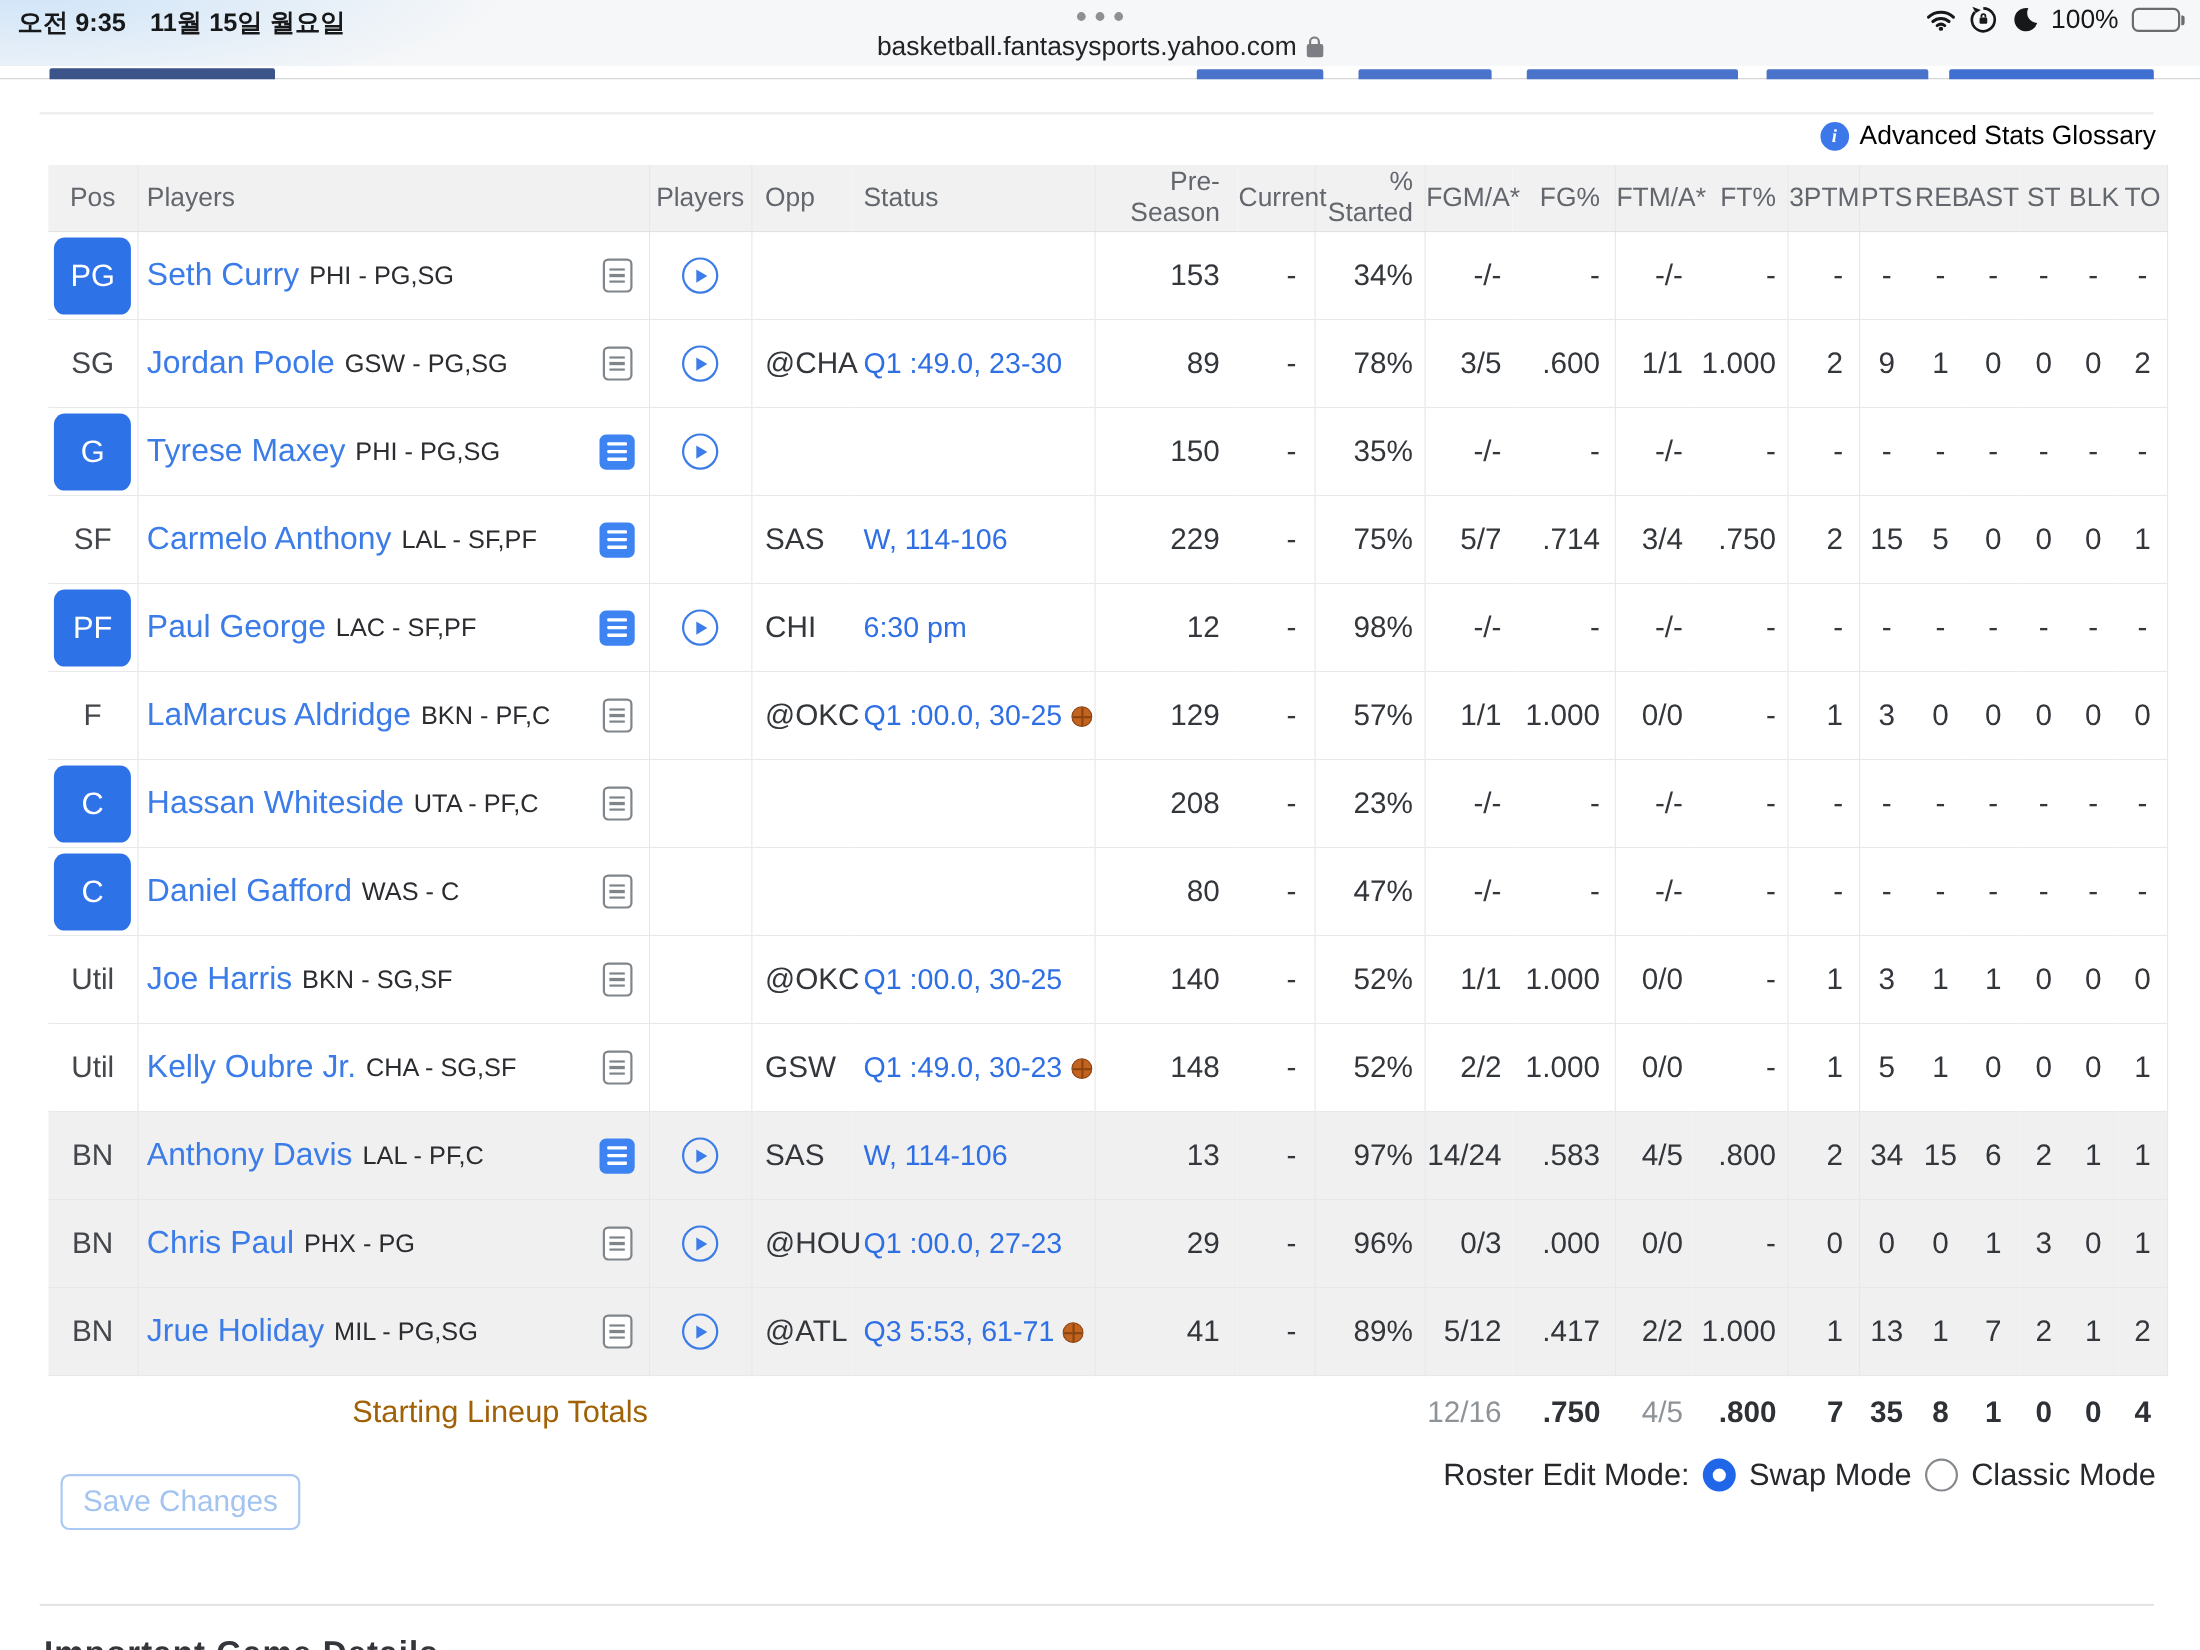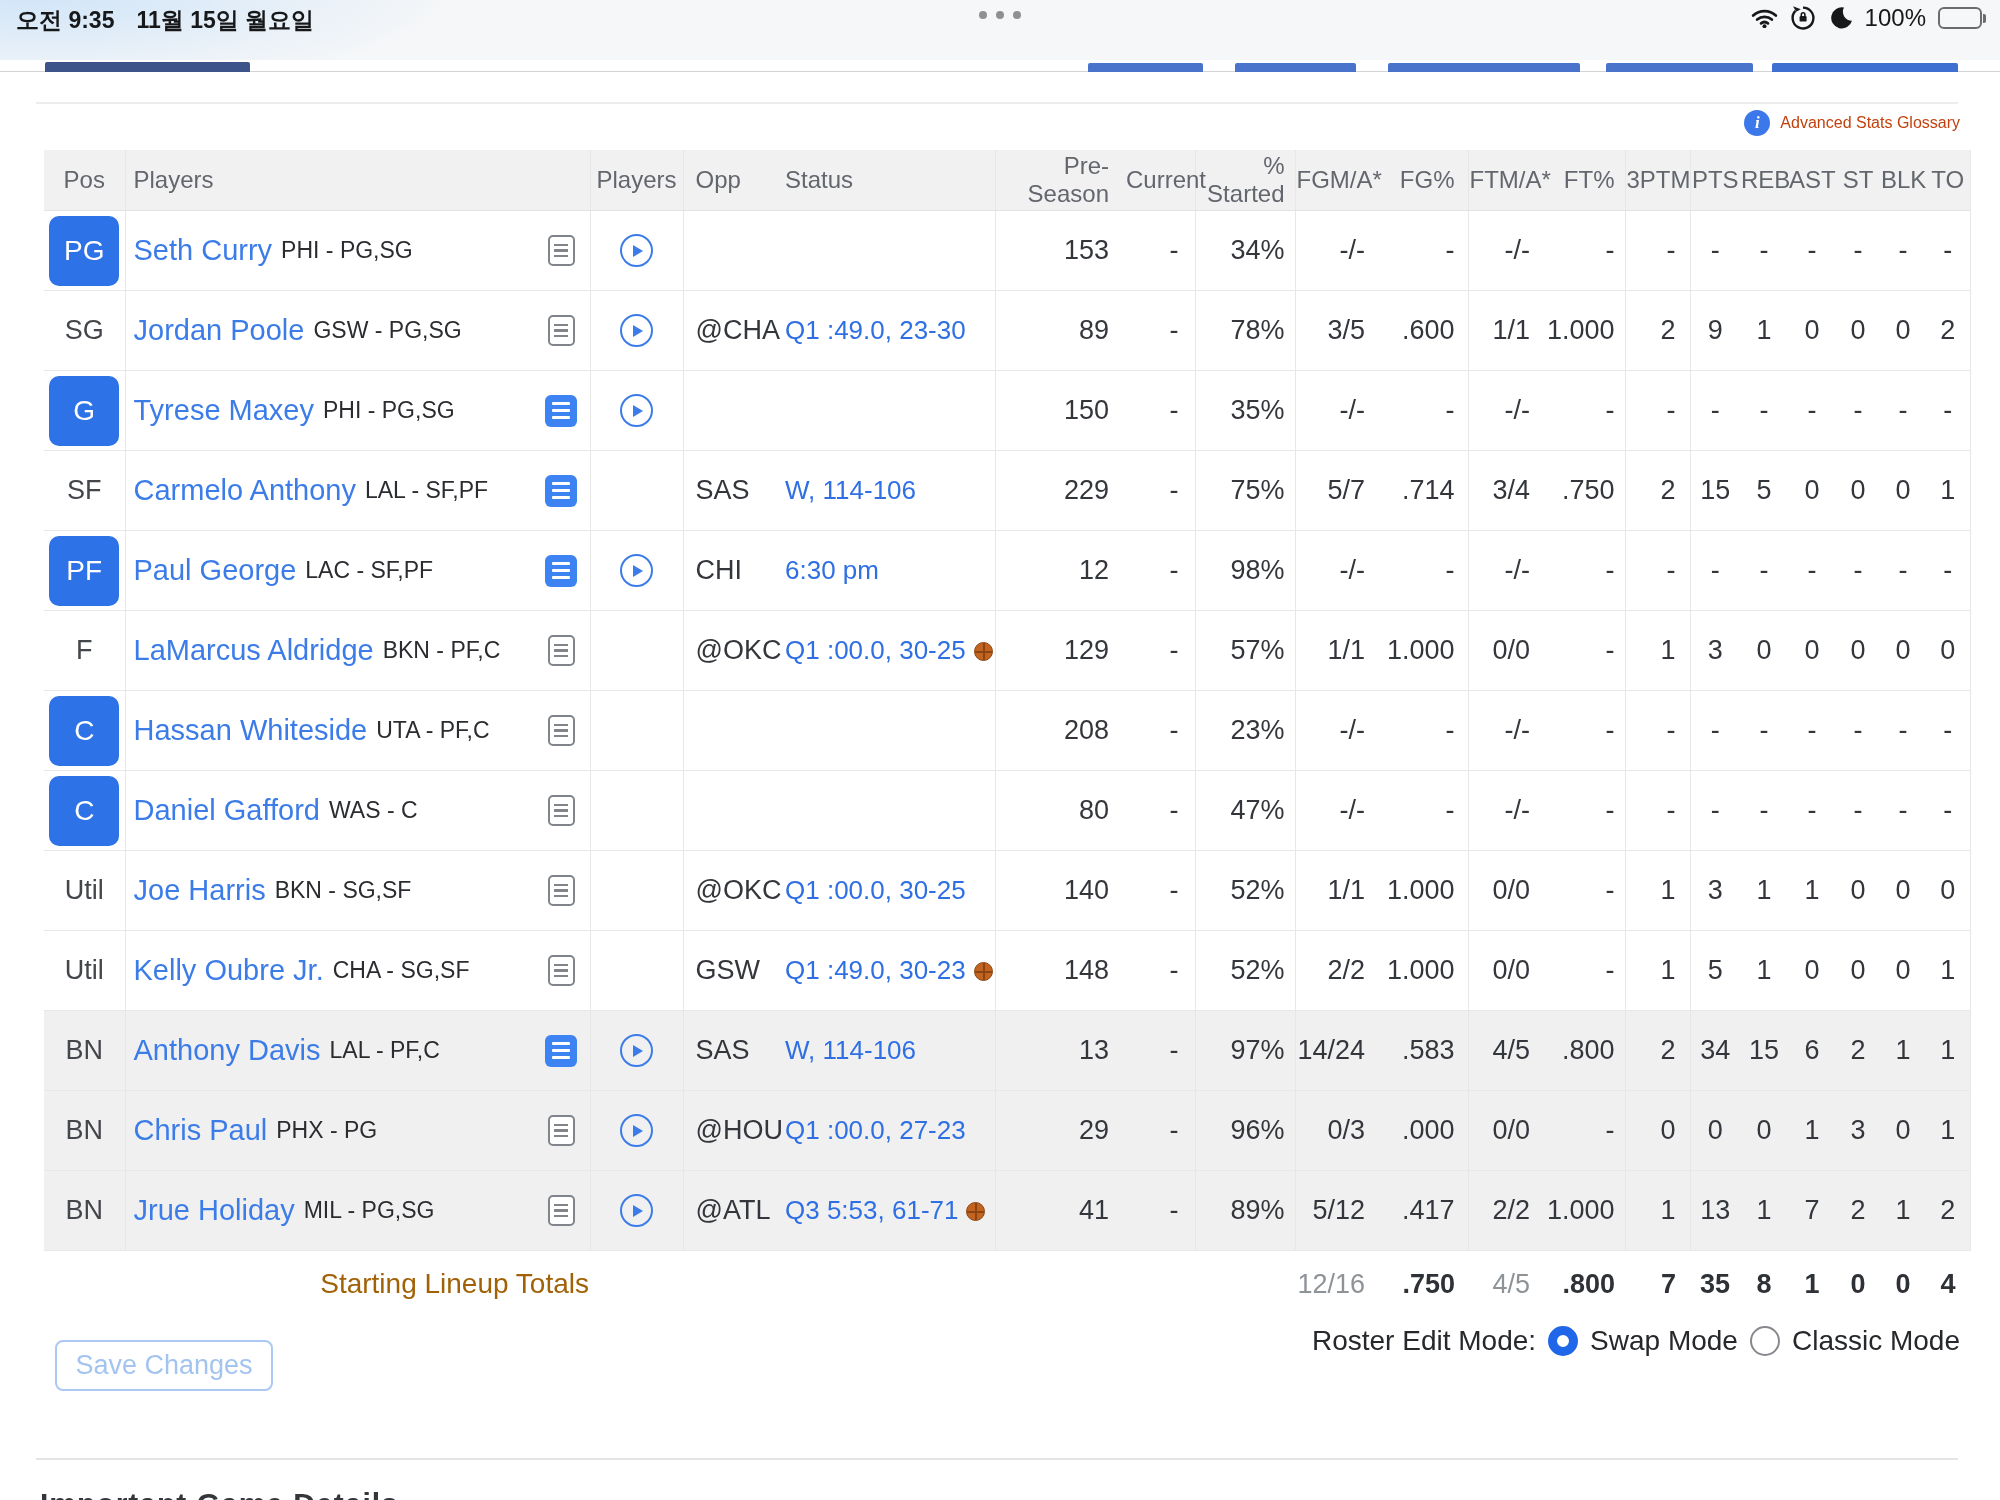--- a/index.html
+++ b/index.html
@@ -29,21 +29,21 @@
 
   
   .page-top-line{position:absolute;left:0;top:71px;width:2000px;height:1px;background:#d2d3d5;}
   .frag{position:absolute;top:63px;height:9px;border-radius:2px 2px 0 0;}
   .sep-light{position:absolute;left:36px;top:102px;width:1922px;height:2px;background:#ededee;}
 
   
   .glossary{position:absolute;right:40px;top:110px;display:flex;align-items:center;gap:10px;}
   .info-i{width:26px;height:26px;border-radius:50%;background:#3c78e9;color:#fff;font-size:17px;font-weight:700;
           display:flex;align-items:center;justify-content:center;font-family:"Liberation Serif",serif;font-style:italic;}
-  .glossary a{color:#c2410c;font-size:16px;text-decoration:none;}
+  .glossary a{color:#000000;font-size:24px;text-decoration:none;}
 
   
   table.roster{position:absolute;left:44px;top:150px;width:1926px;border-collapse:collapse;table-layout:fixed;}
   col.c-pos{width:81px}col.c-players{width:465px}col.c-forecast{width:93px}col.c-opp{width:92px}
   col.c-status{width:220px}col.c-pre{width:130px}col.c-cur{width:70px}col.c-started{width:100px}
   col.c-fgma{width:80px}col.c-fgp{width:93px}col.c-ftma{width:70px}col.c-ftp{width:87px}
   col.c-tptm{width:65px}col.c-pts{width:50px}col.c-reb{width:48px}col.c-ast{width:48px}
   col.c-st{width:44px}col.c-blk{width:46px}col.c-to{width:44px}
 
   tr.grp td{height:57px;font-size:24px;color:#63676d;text-align:center;font-weight:400;}
@@ -116,20 +116,24 @@
 <div class="chrome">
   <div class="sb-left">
     <span>오전 9:35</span>
     <span>11월 15일 월요일</span>
   </div>
   <div class="dots">
       <i></i>
       <i></i>
       <i></i>
     </div>
+  <div class="url-row">
+    <span>basketball.fantasysports.yahoo.com</span>
+    <span class="lock"></span>
+  </div>
   <div class="sb-right">
     <span>
       <svg width="27" height="20" viewBox="0 0 24 18" fill="none">
         <path d="M1.8 6.8a15 15 0 0 1 20.4 0" stroke="#17181a" stroke-width="2.5" stroke-linecap="round"></path>
         <path d="M5.4 10.4a10 10 0 0 1 13.2 0" stroke="#17181a" stroke-width="2.5" stroke-linecap="round"></path>
         <path d="M8.9 13.8a5 5 0 0 1 6.2 0" stroke="#17181a" stroke-width="2.5" stroke-linecap="round"></path>
         <circle cx="12" cy="16.4" r="1.8" fill="#17181a"></circle>
       </svg>
     </span>
     <span>

